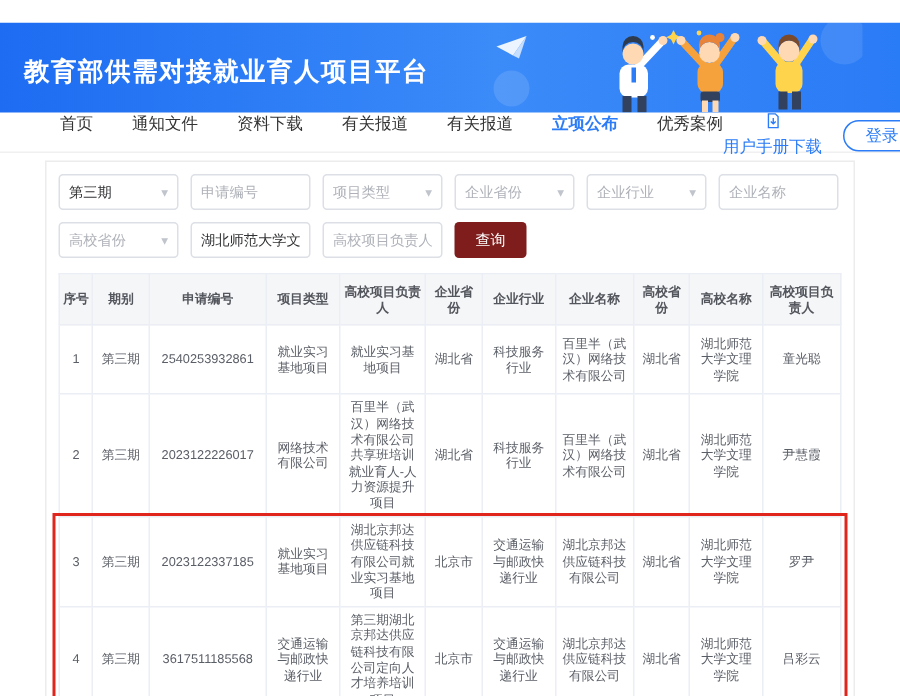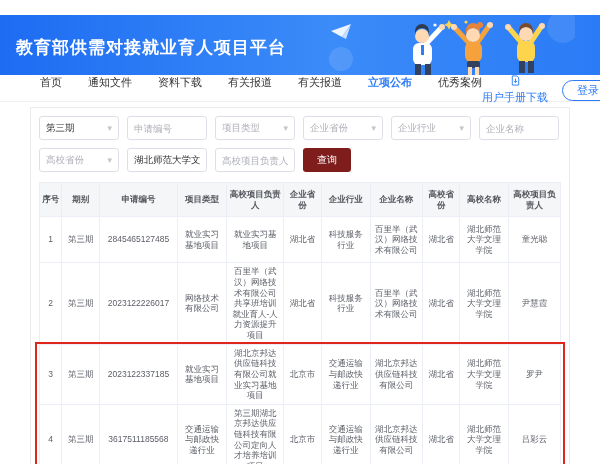--- a/index.html
+++ b/index.html
@@ -179,21 +179,21 @@
               <th>企业名称</th>
               <th>高校省份</th>
               <th>高校名称</th>
               <th>高校项目负责人</th>
             </tr>
         </thead>
         <tbody>
             <tr>
               <td>1</td>
               <td>第三期</td>
-              <td>2845465127485</td>
+              <td>2540253932861</td>
               <td>就业实习基地项目</td>
               <td>就业实习基地项目</td>
               <td>湖北省</td>
               <td>科技服务行业</td>
               <td>百里半（武汉）网络技术有限公司</td>
               <td>湖北省</td>
               <td>湖北师范大学文理学院</td>
               <td>童光聪</td>
             </tr>
             <tr>

